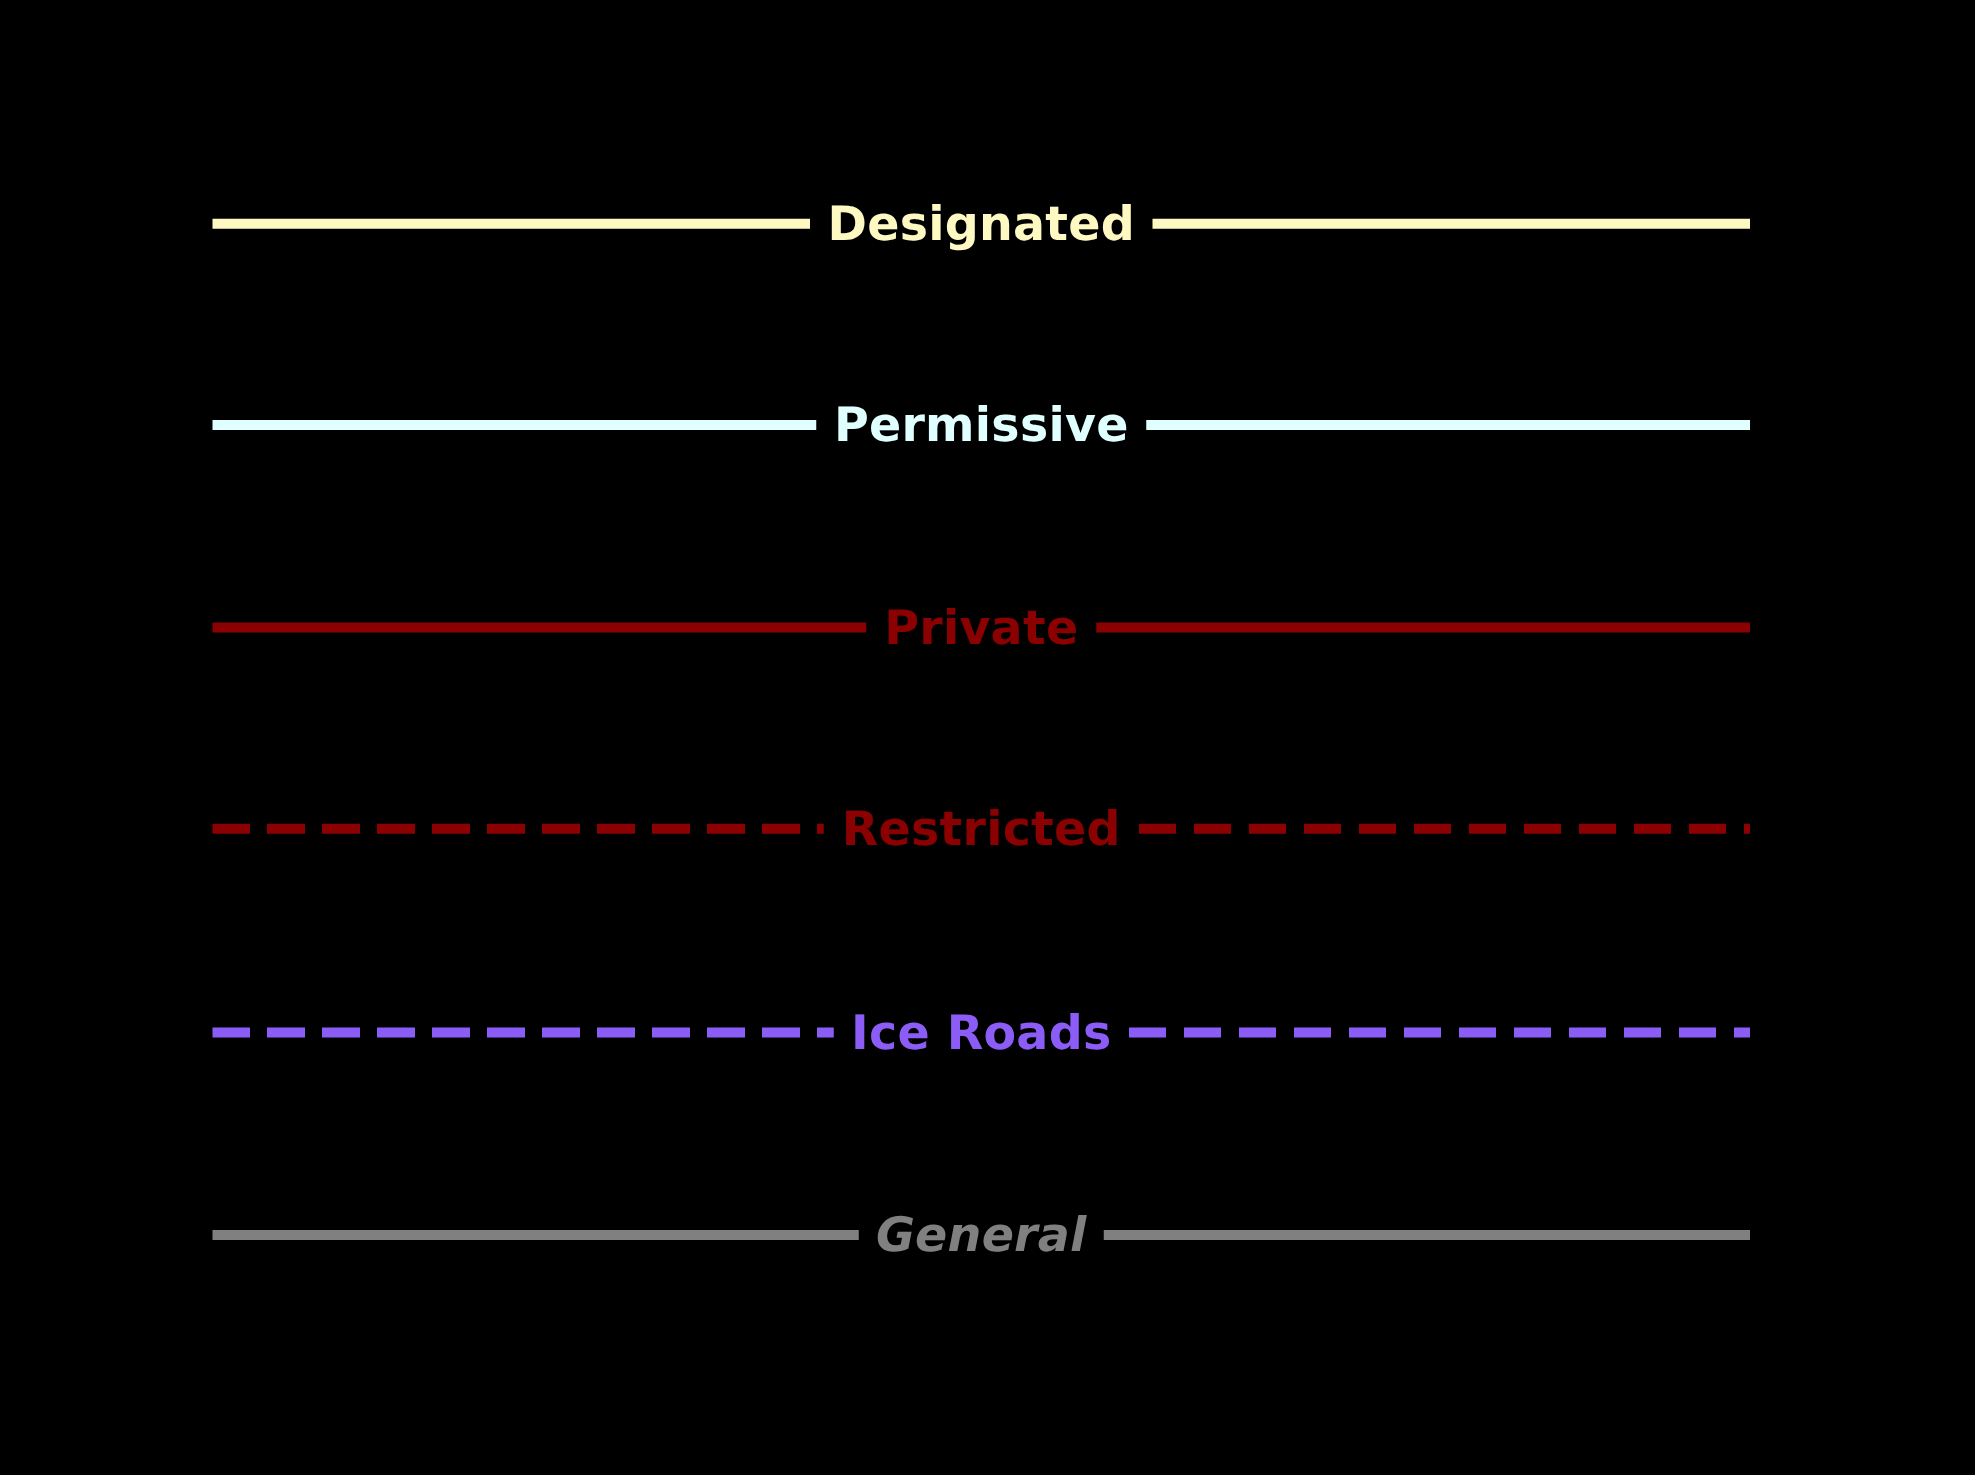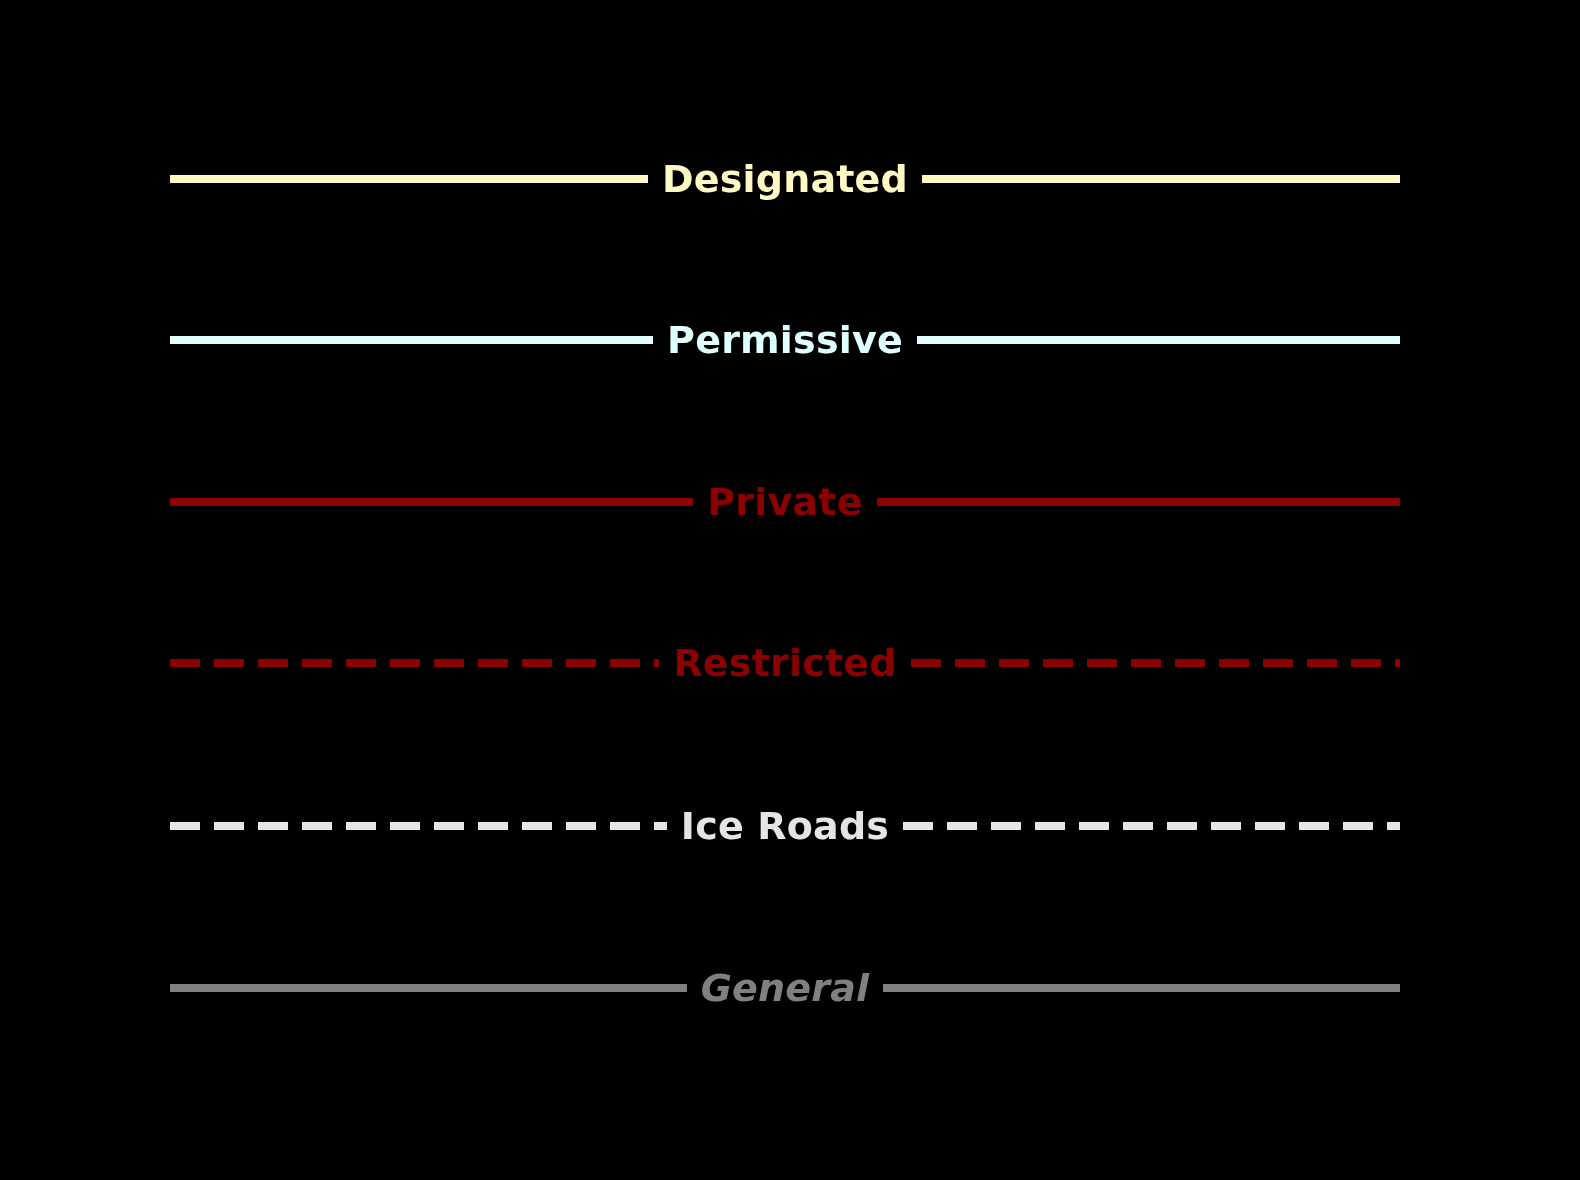--- a/index.html
+++ b/index.html
@@ -95,21 +95,21 @@
     <span class="legend-label">Private</span>
     <span class="line-seg"></span>
   </div>
 
   <div class="legend-row row-3 style-dashed" style="color: rgb(139, 0, 0);">
     <span class="line-seg"></span>
     <span class="legend-label">Restricted</span>
     <span class="line-seg"></span>
   </div>
 
-  <div class="legend-row row-4 style-dashed" style="color: #e5e5e5;">
+  <div class="legend-row row-4 style-dashed" style="color: #8b5cf6;">
     <span class="line-seg"></span>
     <span class="legend-label">Ice Roads</span>
     <span class="line-seg"></span>
   </div>
 
   <div class="legend-row row-5 style-solid" style="color: rgb(128, 128, 128);">
     <span class="line-seg"></span>
     <span class="legend-label">General</span>
     <span class="line-seg"></span>
   </div>

